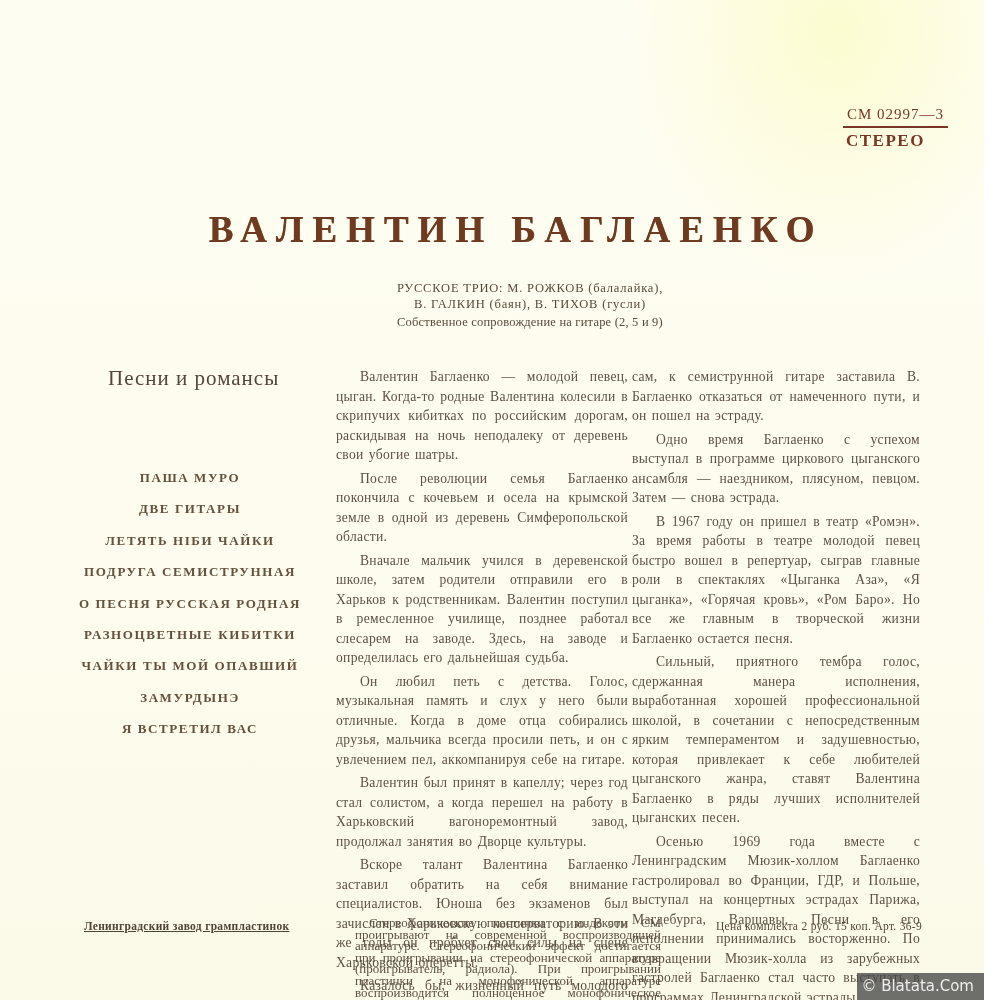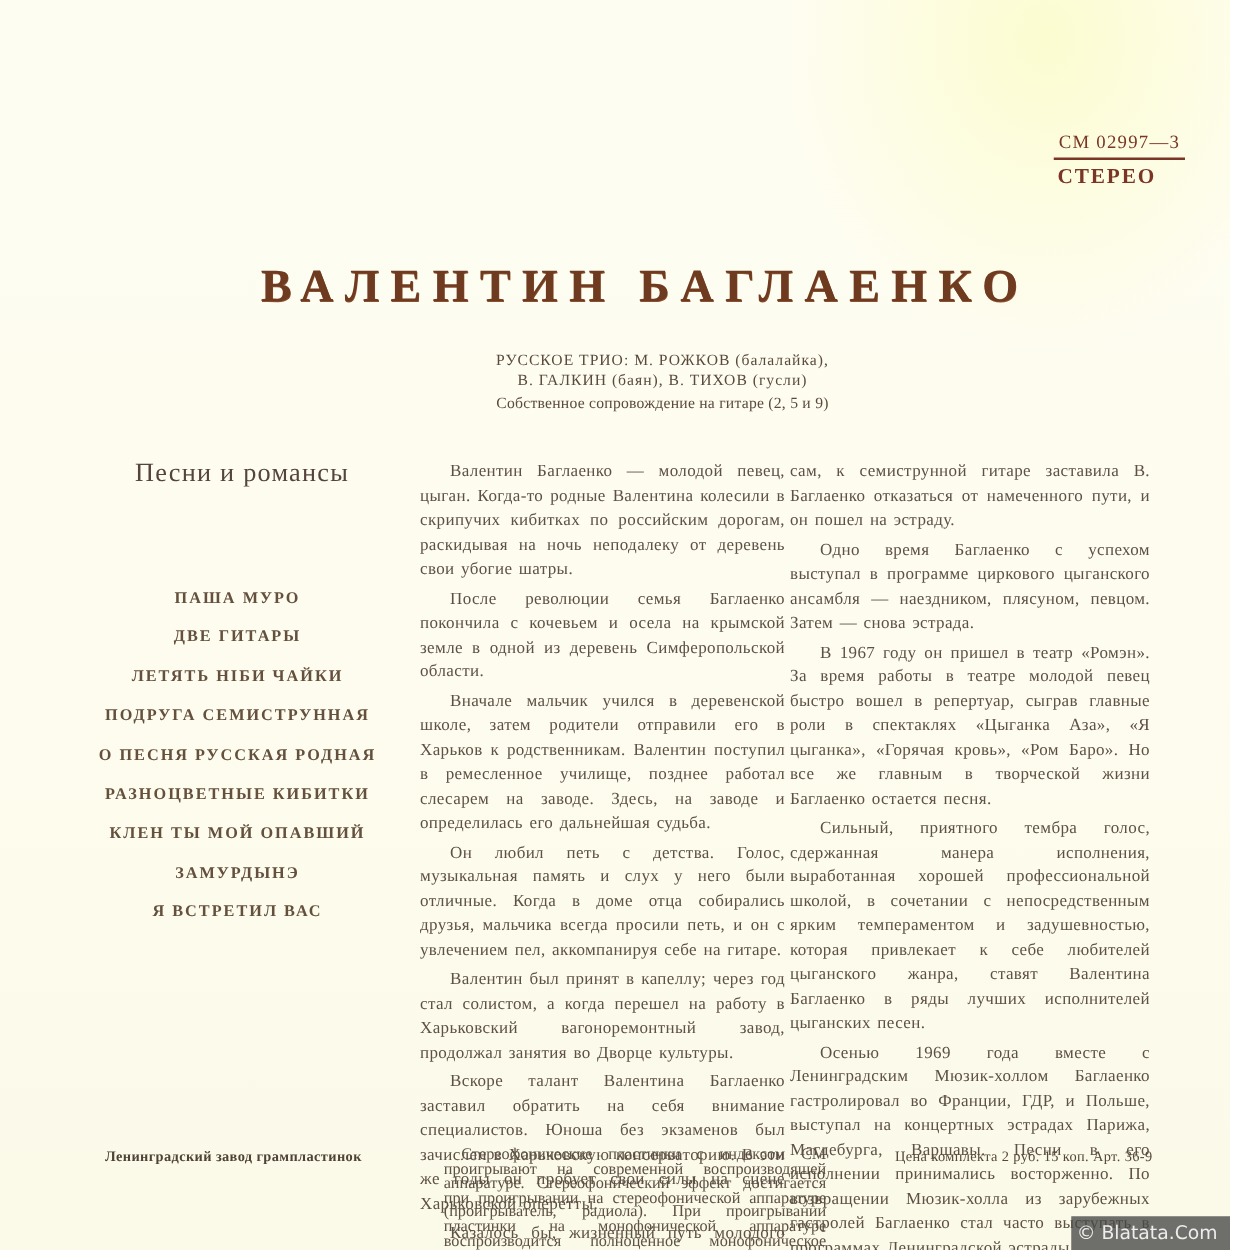--- a/index.html
+++ b/index.html
@@ -86,21 +86,21 @@
   }
   .bio-col.col1 { left: 336px; width: 292px; }
   .bio-col.col2 { left: 632px; width: 288px; }
   .bio-col p { margin: 0 0 4px 0; text-indent: 24px; }
   .bio-col p.no-indent { text-indent: 0; }
 
   
   .plant {
     position: absolute; left: 84px; top: 920px;
     font-size: 11.5px; font-weight: bold;
-    color: #4e4336; letter-spacing: 0.3px;
+    color: #4e4336; letter-spacing: 0.3px; text-decoration: underline;
   }
   .stereo-notice {
     position: absolute; left: 355px; top: 917px; width: 306px;
     font-size: 13px; line-height: 11.6px;
     text-align: justify;
     color: #5d5044;
     text-indent: 14px;
   }
   .price {
     position: absolute; left: 716px; top: 920px;
@@ -139,21 +139,21 @@
 
   <div class="side-heading">Песни и романсы</div>
 
   <div class="tracks">
     <div class="track">ПАША МУРО</div>
     <div class="track">ДВЕ ГИТАРЫ</div>
     <div class="track">ЛЕТЯТЬ НІБИ ЧАЙКИ</div>
     <div class="track">ПОДРУГА СЕМИСТРУННАЯ</div>
     <div class="track">О ПЕСНЯ РУССКАЯ РОДНАЯ</div>
     <div class="track">РАЗНОЦВЕТНЫЕ КИБИТКИ</div>
-    <div class="track">КЛЕН ТЫ МОЙ ОПАВШИЙ</div>
+    <div class="track">ЧАЙКИ ТЫ МОЙ ОПАВШИЙ</div>
     <div class="track">ЗАМУРДЫНЭ</div>
     <div class="track">Я ВСТРЕТИЛ ВАС</div>
   </div>
 
   <div class="bio-col col1">
     <p>Валентин Баглаенко — молодой певец, цыган. Когда-то родные Валентина колесили в скрипучих кибитках по российским дорогам, раскидывая на ночь неподалеку от деревень свои убогие шатры.</p>
     <p>После революции семья Баглаенко покончила с кочевьем и осела на крымской земле в одной из деревень Симферопольской области.</p>
     <p>Вначале мальчик учился в деревенской школе, затем родители отправили его в Харьков к родственникам. Валентин поступил в ремесленное училище, позднее работал слесарем на заводе. Здесь, на заводе и определилась его дальнейшая судьба.</p>
     <p>Он любил петь с детства. Голос, музыкальная память и слух у него были отличные. Когда в доме отца собирались друзья, мальчика всегда просили петь, и он с увлечением пел, аккомпанируя себе на гитаре.</p>
     <p>Валентин был принят в капеллу; через год стал солистом, а когда перешел на работу в Харьковский вагоноремонтный завод, продолжал занятия во Дворце культуры.</p>

